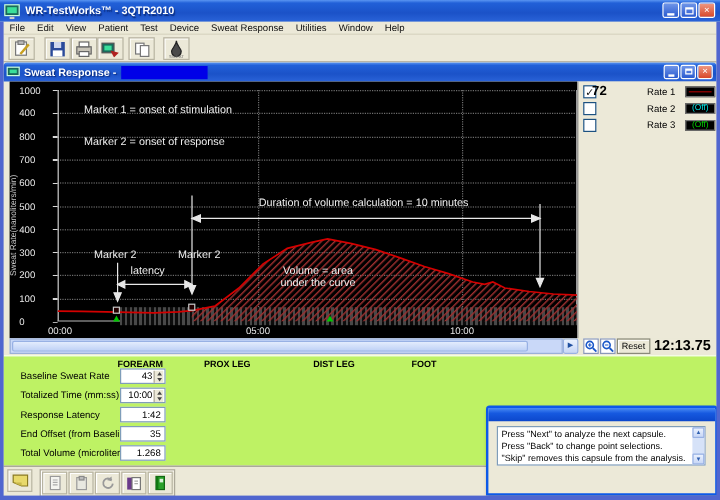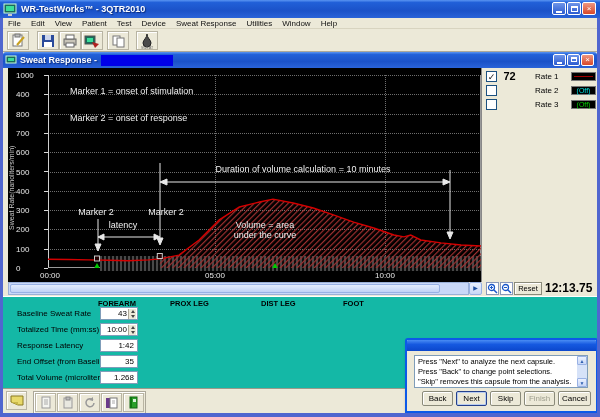--- a/index.html
+++ b/index.html
@@ -73,29 +73,29 @@
   .resetbtn { position:absolute; top:0; left:506px; width:28px; height:13px; background:#ece9d8;
               border:1px solid #8a8a7a; box-shadow:inset 1px 1px 0 #fff; font-size:7.5px; text-align:center; line-height:11px; }
   .timedisp { position:absolute; left:537px; top:-1px; font-size:12px; font-weight:bold; color:#000; }
 
   
   .ratepanel { position:absolute; left:478px; top:16px; width:116px; height:214px; background:#ece9d8;
                border-left:1px solid #888; }
   .lrow { position:absolute; left:0; width:116px; height:13px; }
   .cbox { position:absolute; left:4px; top:1px; width:11px; height:11px; background:#fff;
           border:1px solid #1c5180; font-size:9px; line-height:10px; text-align:center; color:#111; }
-  .lval { position:absolute; left:10px; top:0px; width:35px; font-size:11px; font-weight:bold; text-align:center; color:#000; }
-  .llab { position:absolute; left:53px; top:2px; width:32px; font-size:8px; text-align:left; color:#000; }
+  .lval { position:absolute; left:0; top:0px; width:35px; font-size:11px; font-weight:bold; text-align:center; color:#000; }
+  .llab { position:absolute; left:53px; top:2px; width:32px; font-size:8px; text-align:center; color:#000; }
   .lswatch { position:absolute; left:89px; top:2px; width:25px; height:9px; background:#000; border:1px solid #777;
              display:flex; align-items:center; justify-content:center; }
   .lswatch .rline { width:19px; height:1px; background:#a00000; }
   .offbadge { font-size:7px; line-height:7px; }
 
   
-  .results { position:absolute; left:3px; top:296px; width:594px; height:92px; background:#14b8a6;
+  .results { position:absolute; left:3px; top:296px; width:594px; height:92px; background:#bef264;
              border-top:1px solid #fff; z-index:5; }
   .colhead { position:absolute; top:2px; font-size:7.5px; font-weight:bold; color:#000; }
   .rlabel { position:absolute; left:14px; font-size:8px; color:#000; }
   .rfield { position:absolute; left:97px; width:38px; height:13px; background:#fff; border:1px solid #7f9db9;
             font-size:8px; text-align:right; padding:1px 3px 0 0; color:#000; }
   .rfield.spin { padding-right:10px; }
   .spinner { position:absolute; right:1px; top:1px; width:8px; height:10px; background:#ece9d8;
              display:flex; flex-direction:column; justify-content:space-between; align-items:center; border-left:1px solid #aca899;}
   .sarrow-up { width:0; height:0; border-left:2.5px solid transparent; border-right:2.5px solid transparent;
                border-bottom:3px solid #444; margin-top:1px;}
@@ -433,25 +433,18 @@
     <div class="dtitle"></div>
     <div class="dtext">
       <div>Press "Next" to analyze the next capsule.</div>
       <div>Press "Back" to change point selections.</div>
       <div>"Skip" removes this capsule from the analysis.</div>
       <div class="dscroll">
         <span class="dsb" style="top:0">▲</span>
         <span class="dsb" style="bottom:0">▼</span>
       </div>
     </div>
-    <div class="dbuttons">
-      <div class="dbtn">Back</div>
-      <div class="dbtn default">Next</div>
-      <div class="dbtn">Skip</div>
-      <div class="dbtn disabled">Finish</div>
-      <div class="dbtn">Cancel</div>
-    </div>
   </div>
 
   <div class="border-strip" style="left:0;top:18px;width:3px;height:399px"></div>
   <div class="border-strip" style="right:0;top:18px;width:3px;height:399px"></div>
   <div class="border-strip" style="left:0;bottom:0;width:600px;height:4px"></div>
 </div>
 
 </body></html>

